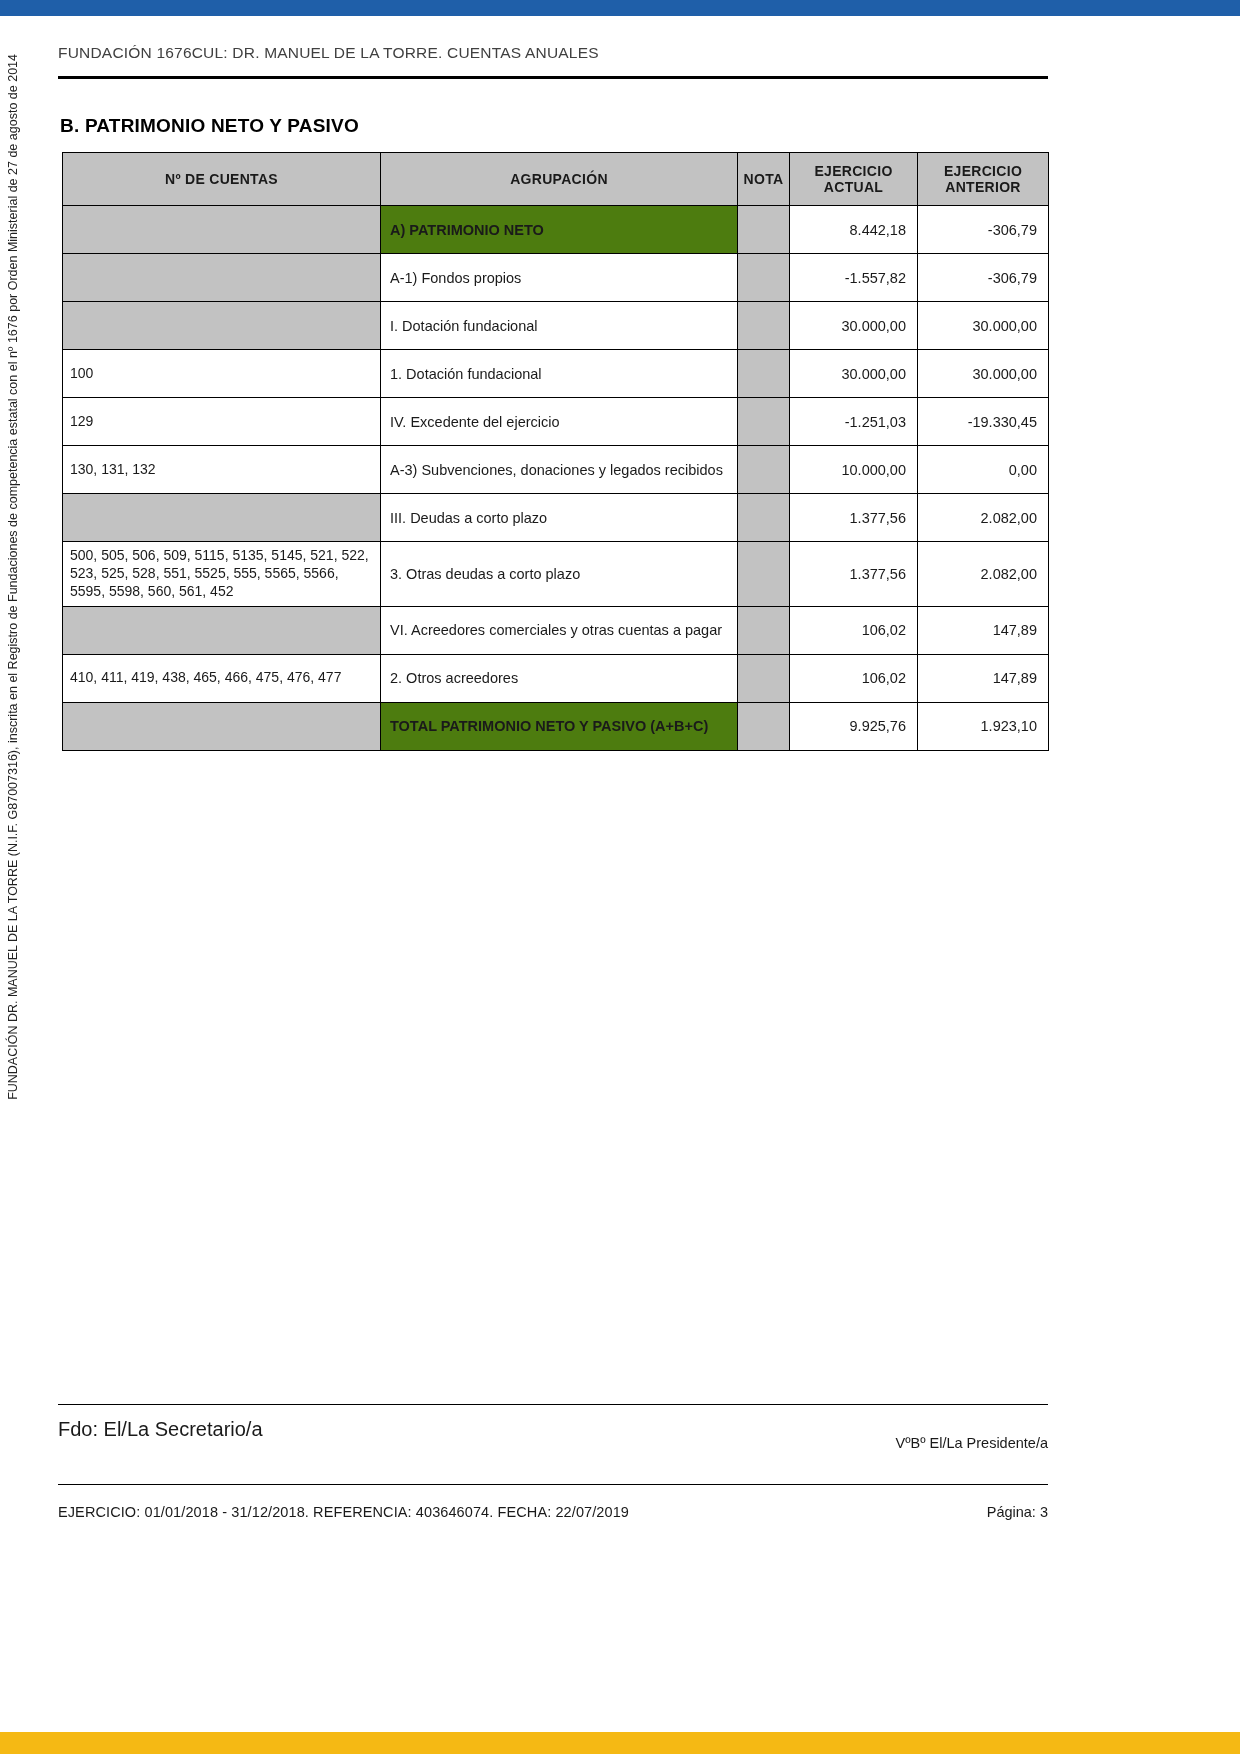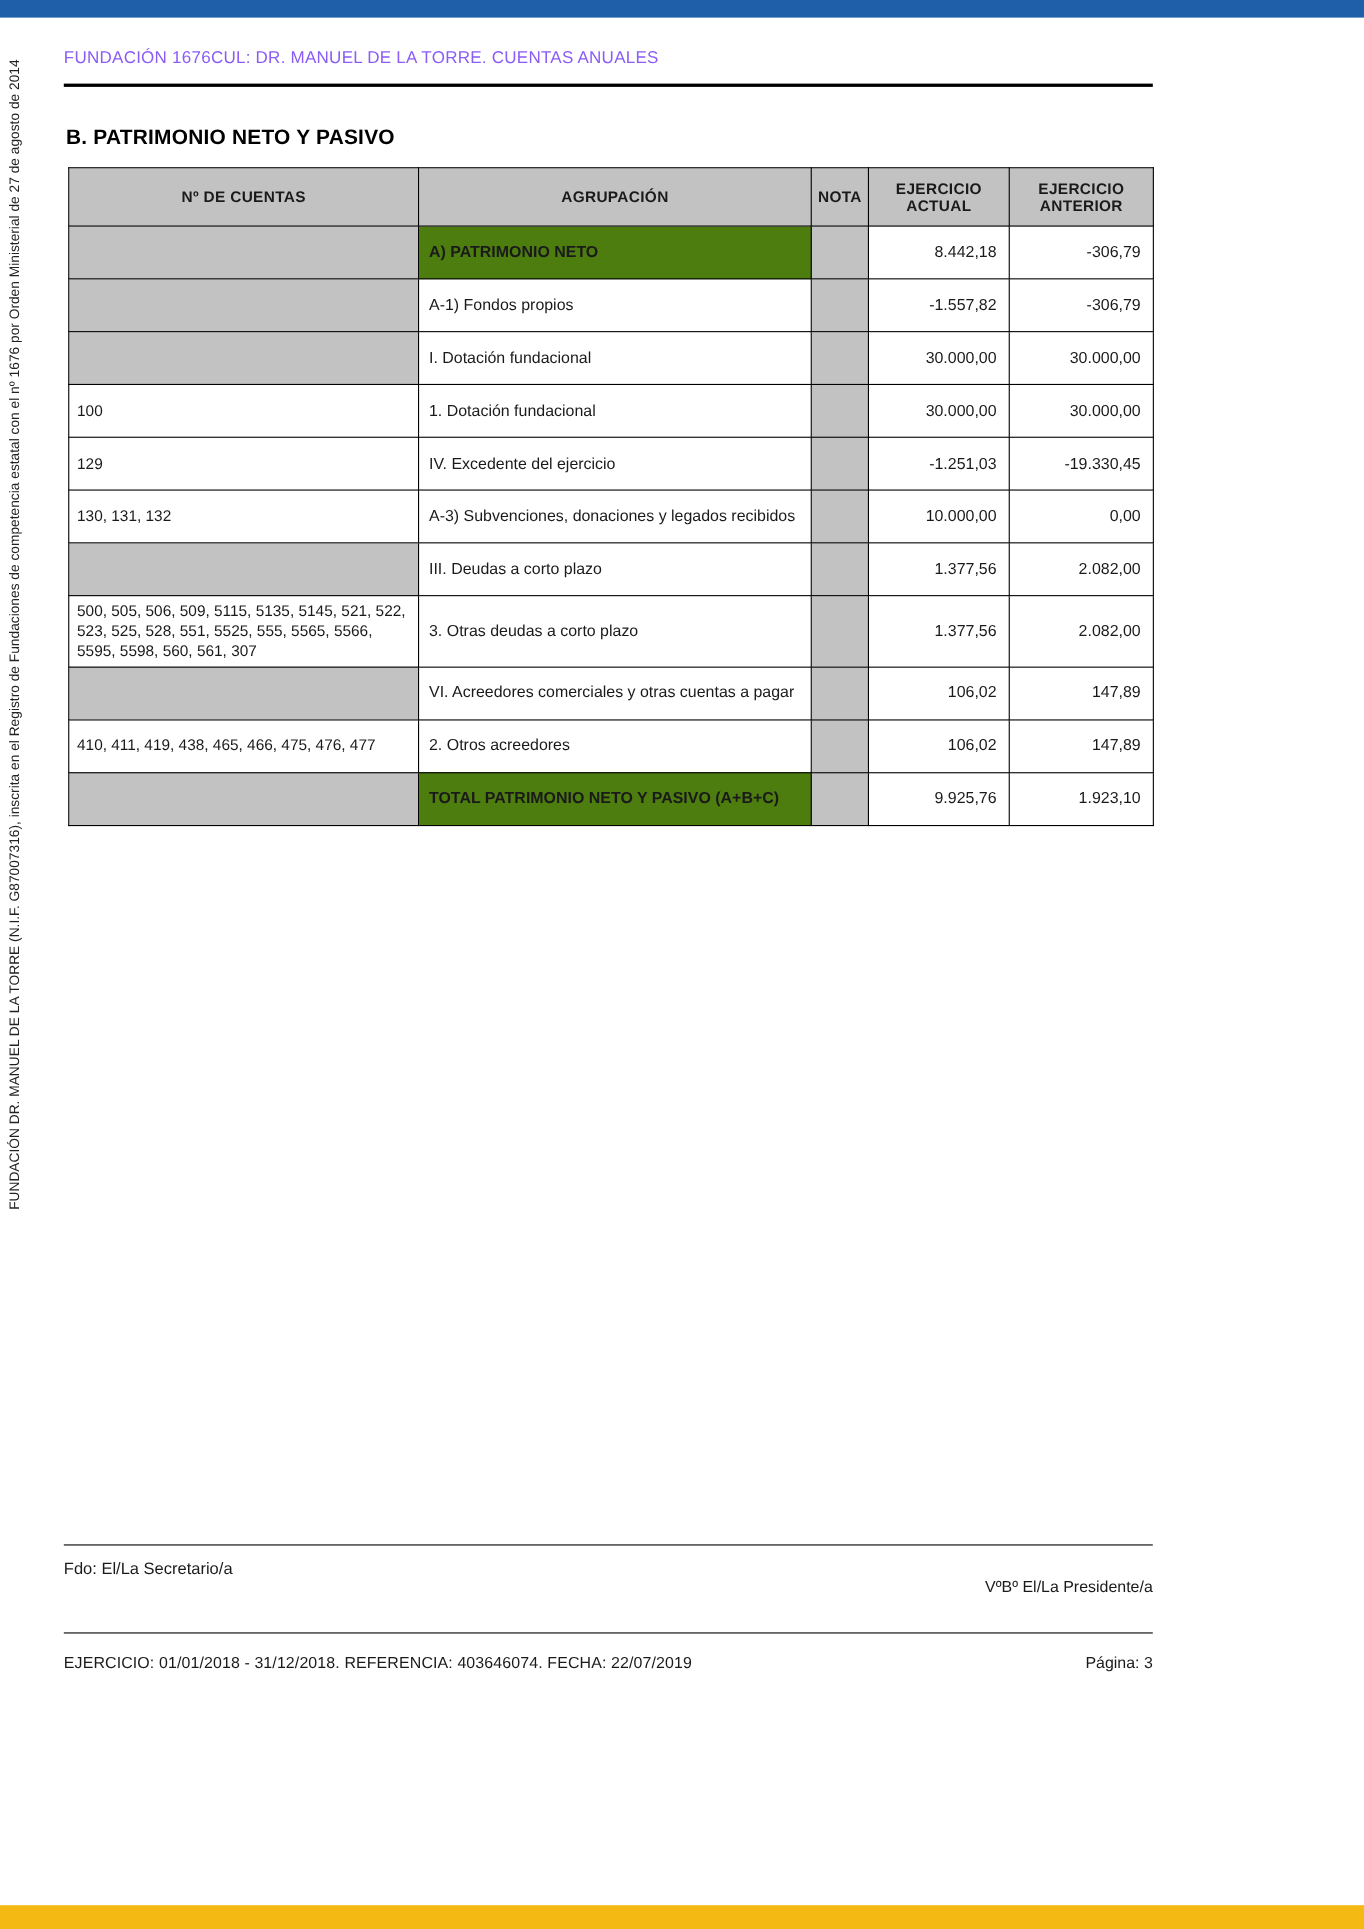--- a/index.html
+++ b/index.html
@@ -50,21 +50,21 @@
   
   .doc-header {
     position: absolute;
     left: 58px;
     top: 44px;
     width: 990px;
   }
   .doc-header-text {
     font-size: 15.5px;
     letter-spacing: 0.2px;
-    color: #8b5cf6;
+    color: #404040;
     padding-bottom: 14px;
   }
   .rule-thick {
     border-bottom: 3px solid #000;
     width: 990px;
   }
 
   
   .section-title {
     position: absolute;
@@ -142,21 +142,21 @@
     position: absolute;
     left: 58px;
     top: 1404px;
     width: 990px;
     border-bottom: 1.6px solid #000;
   }
   .sig-left {
     position: absolute;
     left: 58px;
     top: 1418px;
-    font-size: 15px;
+    font-size: 20px;
   }
   .sig-right {
     position: absolute;
     right: 192px;
     top: 1418px;
     font-size: 14.5px;
     margin-top: 17px;
   }
 
   
@@ -266,21 +266,21 @@
         <td class="num">0,00</td>
       </tr>
       <tr>
         <td class="cuentas empty"></td>
         <td class="agrup">III. Deudas a corto plazo</td>
         <td class="nota"></td>
         <td class="num">1.377,56</td>
         <td class="num">2.082,00</td>
       </tr>
       <tr>
-        <td class="cuentas">500, 505, 506, 509, 5115, 5135, 5145, 521, 522, 523, 525, 528, 551, 5525, 555, 5565, 5566, 5595, 5598, 560, 561, 307</td>
+        <td class="cuentas">500, 505, 506, 509, 5115, 5135, 5145, 521, 522, 523, 525, 528, 551, 5525, 555, 5565, 5566, 5595, 5598, 560, 561, 452</td>
         <td class="agrup">3. Otras deudas a corto plazo</td>
         <td class="nota"></td>
         <td class="num">1.377,56</td>
         <td class="num">2.082,00</td>
       </tr>
       <tr>
         <td class="cuentas empty"></td>
         <td class="agrup">VI. Acreedores comerciales y otras cuentas a pagar</td>
         <td class="nota"></td>
         <td class="num">106,02</td>

